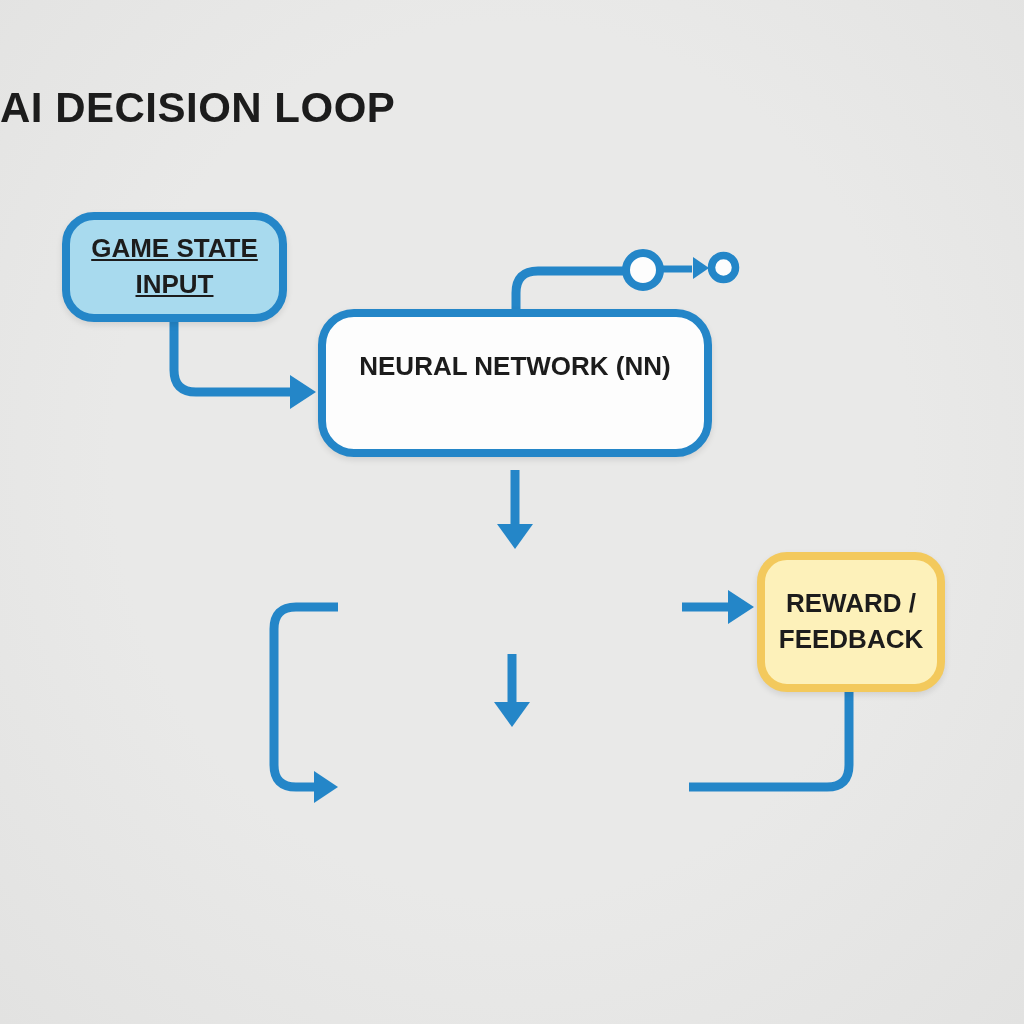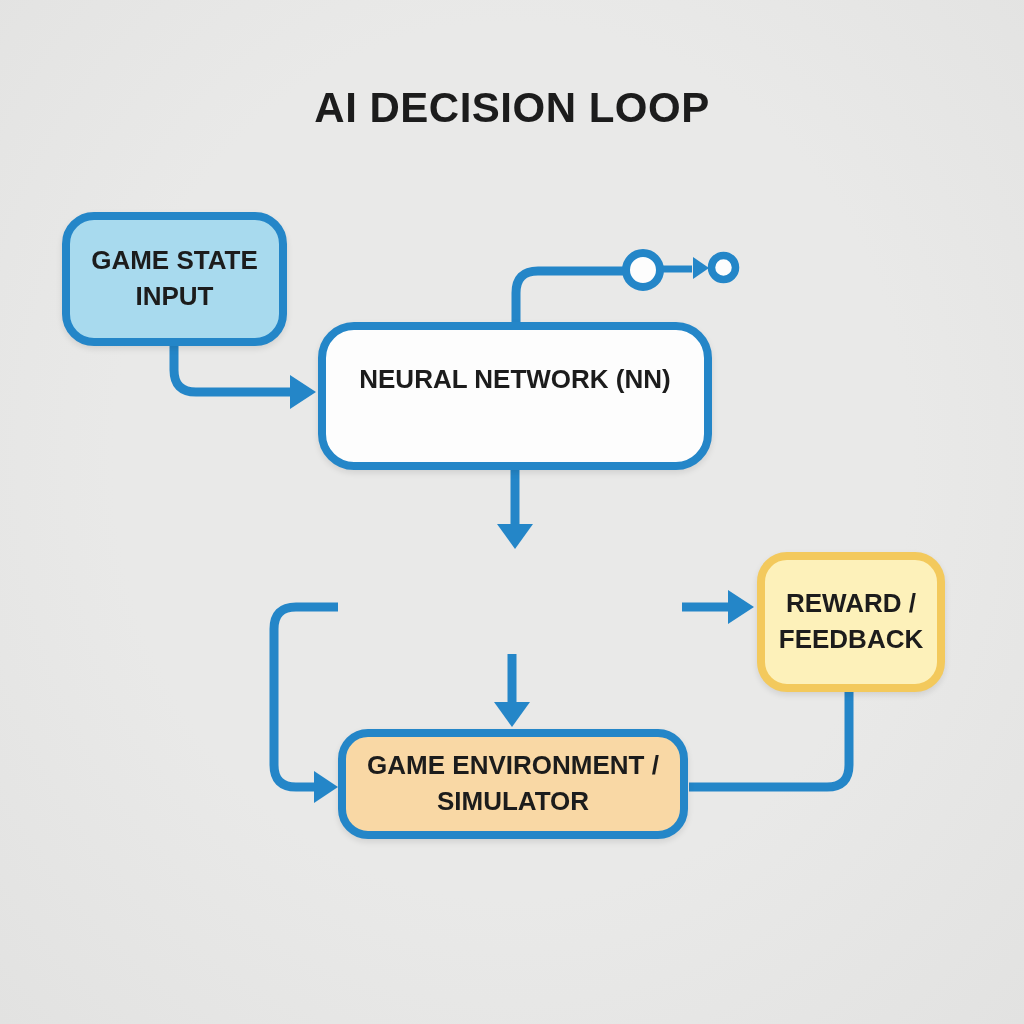--- a/index.html
+++ b/index.html
@@ -11,21 +11,20 @@
     position: relative;
     width: 1024px;
     height: 1024px;
     margin: 0 auto;
     overflow: hidden;
     background: radial-gradient(ellipse at 50% 45%, var(--bg, #e9e9e8) 55%, #e2e2e1 100%);
   }
   .title {
     position: absolute;
     left: 0; right: 0; top: 84px;
-    text-align: center;
     font-size: 42px;
     font-weight: bold;
     letter-spacing: 0.5px;
     color: var(--text, #1c1c1c);
   }
   .connector-layer {
     position: absolute;
     left: 0; top: 0;
     width: 1024px;
     height: 1024px;
@@ -43,26 +42,27 @@
     align-items: center;
     justify-content: center;
     text-align: center;
     font-weight: bold;
     font-size: 26px;
     line-height: 1.38;
     color: var(--text, #1c1c1c);
     box-shadow: 0 3px 6px rgba(0,0,0,0.10);
   }
   .node-game-state {
-    left: 62px; top: 212px; width: 225px; height: 134px;
+    left: 62px; top: 212px; width: 225px; height: 110px;
     border-radius: 32px;
     background: var(--lightblue, #a8daee);
+    text-decoration: underline;
   }
   .node-nn {
-    left: 318px; top: 322px; width: 394px; height: 148px;
+    left: 318px; top: 309px; width: 394px; height: 148px;
     border-radius: 36px;
     background: var(--white, #fdfdfd);
     justify-content: flex-start;
     padding-top: 32px;
   }
   .node-action {
     left: 340px; top: 553px; width: 342px; height: 101px;
     border-radius: 28px;
     background: var(--green, #d6e9c5);
   }
@@ -143,21 +143,18 @@
 
   <div class="node node-game-state">
     <span class="node-label">GAME STATE INPUT</span>
   </div>
 
   <div class="node node-nn">
     <span class="node-label">NEURAL NETWORK (NN)</span>
   </div>
 
 
-  <div class="node node-env">
-    <span class="node-label">GAME ENVIRONMENT / SIMULATOR</span>
-  </div>
 
   <div class="node node-reward">
     <span class="node-label">REWARD / FEEDBACK</span>
   </div>
 
 </div>
 
 </body></html>

